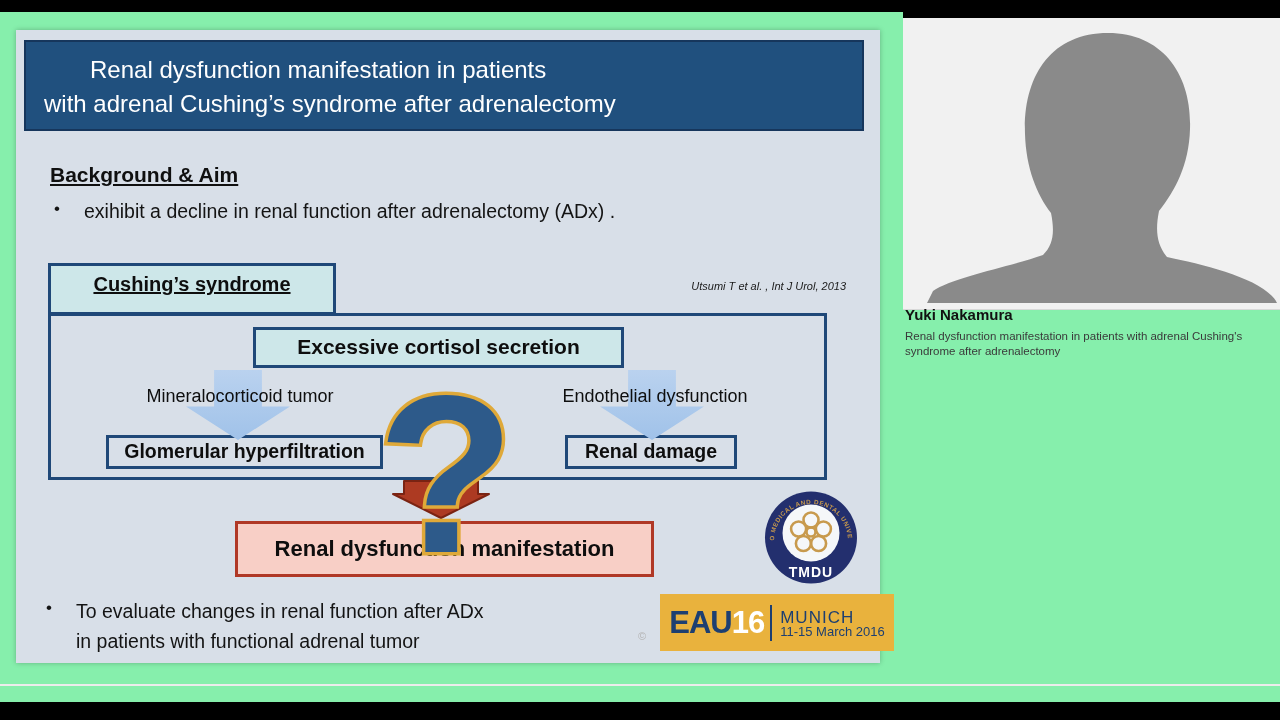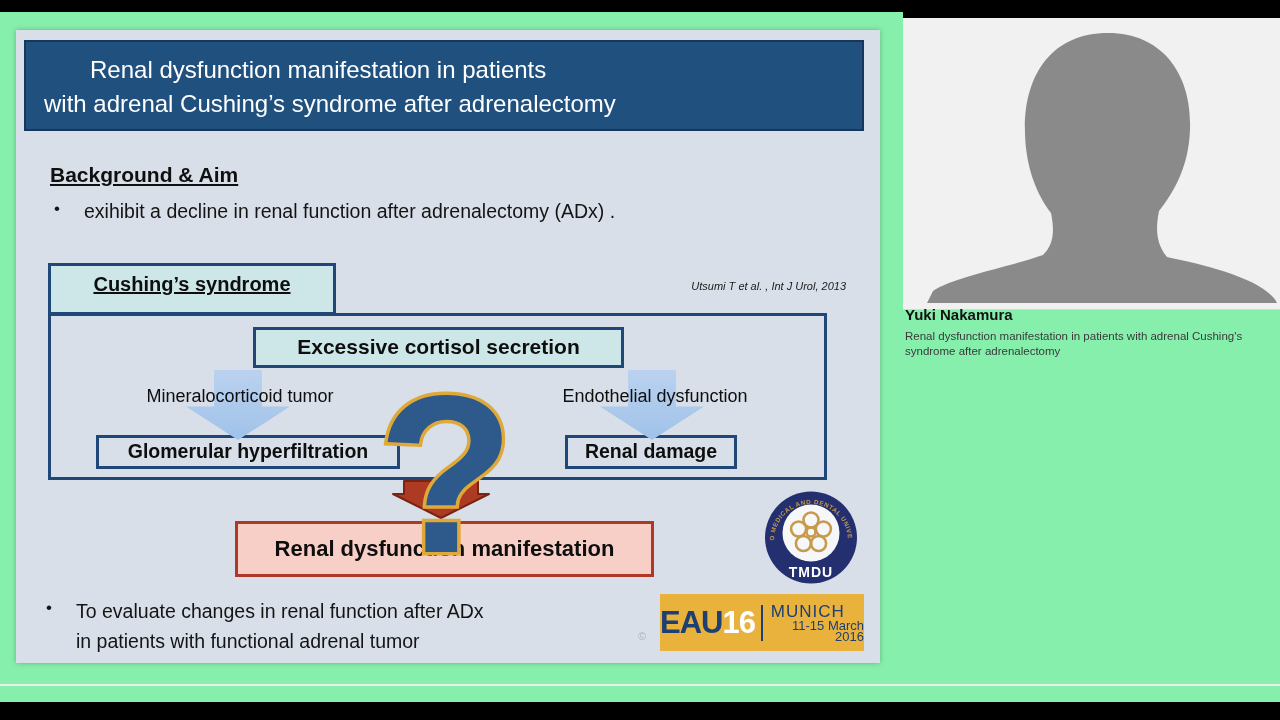--- a/index.html
+++ b/index.html
@@ -51,35 +51,35 @@
      clip-path:polygon(27% 0,73% 0,73% 52%,100% 52%,50% 100%,0 52%,27% 52%);}
   #arrow-left{left:170px;top:340px;}
   #arrow-right{left:584px;top:340px;}
 
   .pathway-label{top:356px;width:260px;text-align:center;font-size:18px;color:#0e0e0e;z-index:4;}
   #label-left{left:94px;}
   #label-right{left:509px;}
 
   .outcome-box{top:405px;height:34px;border:3px solid var(--navy,#1f4878);text-align:center;
                font-weight:bold;font-size:19.5px;line-height:27px;color:#0e0e0e;z-index:2;}
-  #glomerular-box{left:80px;width:304px;}
+  #glomerular-box{left:90px;width:277px;}
   #renal-damage-box{left:549px;width:172px;}
 
   #red-arrow{left:375px;top:450px;width:100px;height:40px;z-index:3;}
   #question-svg{left:350px;top:352px;width:160px;height:182px;z-index:4;overflow:visible;}
   #question-svg text{font-family:"Liberation Sans","DejaVu Sans",sans-serif;font-weight:bold;
      fill:var(--question_blue,#2d5a8a);stroke:var(--gold,#dfa939);stroke-width:7px;
      paint-order:stroke;font-size:225px;}
 
   #result-box{left:219px;top:491px;width:419px;height:56px;background:var(--red_bg,#f8cfc6);
      border:3px solid var(--red_border,#b03826);text-align:center;font-weight:bold;
      font-size:22px;line-height:49px;color:#0e0e0e;z-index:2;}
 
   #tmdu-logo{left:748px;top:459px;width:94px;height:97px;z-index:5;}
-  #eau-logo{left:644px;top:564px;width:204px;height:57px;background:var(--eau_gold,#e9b23d);
+  #eau-logo{left:644px;top:564px;width:234px;height:57px;background:var(--eau_gold,#e9b23d);
      display:flex;align-items:center;justify-content:center;z-index:5;}
   #eau-logo .org{font-size:31px;font-weight:800;color:var(--eau_navy,#1d3f71);letter-spacing:-1px;}
   #eau-logo .year{font-size:31px;font-weight:800;color:#fff;letter-spacing:-1px;}
   #eau-logo .vline{width:2px;height:36px;background:var(--eau_navy,#1d3f71);margin:0 8px 0 6px;}
   #eau-logo .city{font-size:17px;color:var(--eau_navy,#1d3f71);letter-spacing:1px;line-height:17px;}
   #eau-logo .dates{font-size:13px;color:var(--eau_navy,#1d3f71);line-height:11px;text-align:right;}
   #copyright{left:622px;top:600px;font-size:11px;color:#b4b4b4;}
 
   
   #avatar-box{left:903px;top:12px;width:377px;height:291px;background:var(--avatar_bg,#f1f1f1);

